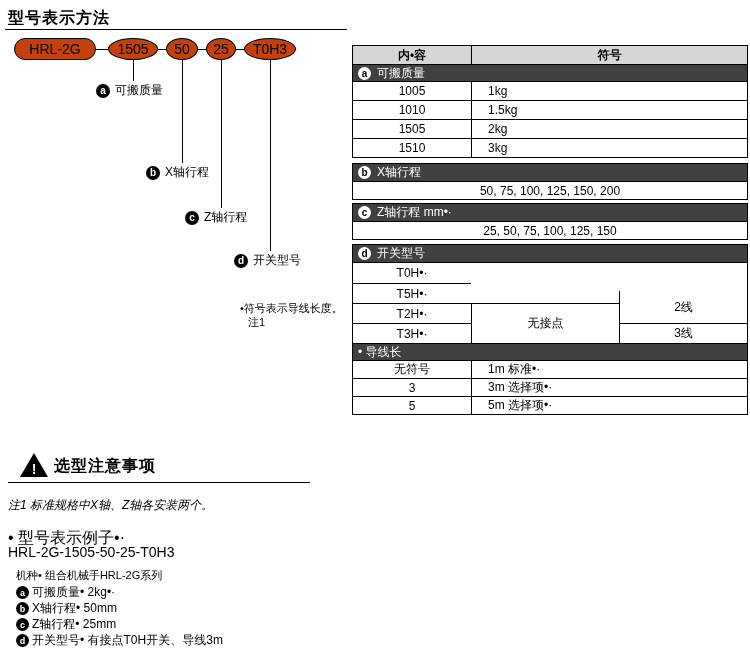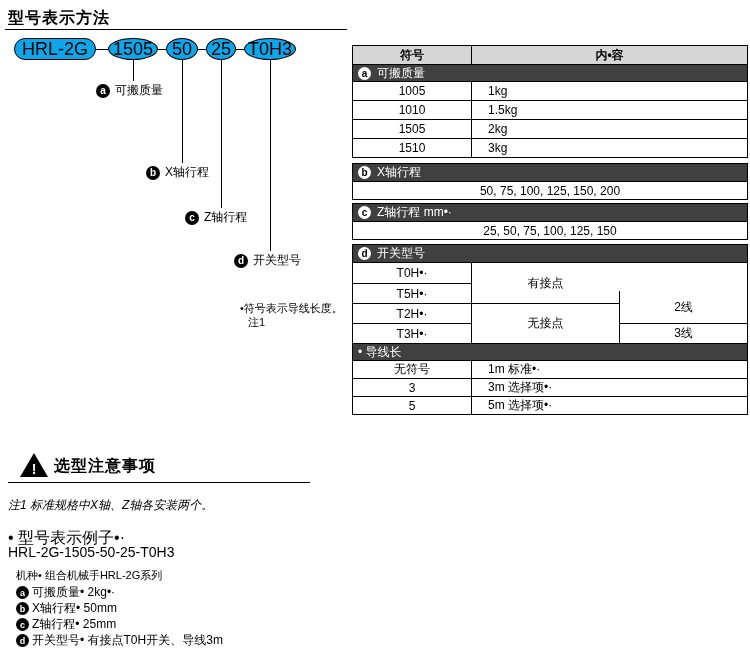--- a/index.html
+++ b/index.html
@@ -9,22 +9,22 @@
     font-family:"Liberation Sans","DejaVu Sans",sans-serif; color:#000;
   }
   .abs { position:absolute; }
 
   
   .page-title { left:8px; top:8px; font-size:16px; font-weight:bold; letter-spacing:1px; }
   .title-rule { left:5px; top:29px; width:342px; border-top:1px solid #000; }
 
   
   .chip {
-    position:absolute; top:38px; height:22px; border:1px solid #000; background:#0ea5e9;
-    display:flex; align-items:center; justify-content:center; font-size:18px;
+    position:absolute; top:38px; height:22px; border:1px solid #000; background:#c2410c;
+    display:flex; align-items:center; justify-content:center; font-size:14px;
   }
   .stadium { border-radius:11px; }
   .ellipse { border-radius:50%; }
   .conn { position:absolute; top:49px; border-top:1px solid #000; height:0; }
   .vline { position:absolute; width:0; border-left:1px solid #000; }
 
   
   .callout { display:flex; align-items:center; gap:5px; font-size:12px; white-space:nowrap; }
   .cb {
     width:14px; height:14px; border-radius:50%; background:#000; color:#fff;
@@ -107,22 +107,22 @@
 </div>
 <div class="abs callout" style="left:234px;top:252px;">
   <span class="cb">d</span>
   <span>开关型号</span>
 </div>
 <div class="abs callout-note" style="left:240px;top:270px;">•符号表示导线长度。</div>
 <div class="abs callout-note" style="left:248px;top:284px;">注1</div>
 
 <div class="abs tbl" style="top:45px;">
   <div class="thead">
+    <div>内•容</div>
     <div>符号</div>
-    <div>内•容</div>
   </div>
   <div class="sechead">
     <span class="cw">a</span>
     <span>可搬质量</span>
   </div>
   <div class="trow">
     <div class="sym">1005</div>
     <div class="val">1kg</div>
   </div>
   <div class="trow">
@@ -158,21 +158,20 @@
 <div class="abs tbl" style="top:244px;">
   <div class="sechead">
     <span class="cw">d</span>
     <span>开关型号</span>
   </div>
   <div class="sgrid">
     <div class="sg" style="grid-column:1;grid-row:1;">T0H•·</div>
     <div class="sg bt" style="grid-column:1;grid-row:2;">T5H•·</div>
     <div class="sg bt" style="grid-column:1;grid-row:3;">T2H•·</div>
     <div class="sg bt" style="grid-column:1;grid-row:4;">T3H•·</div>
-    <div class="sg bl" style="grid-column:2;grid-row:1/3;">有接点</div>
     <div class="sg bl bt" style="grid-column:2;grid-row:3/5;">无接点</div>
     <div class="sg bl" style="grid-column:3;grid-row:1/4;margin-top:28px;">2线</div>
     <div class="sg bl bt" style="grid-column:3;grid-row:4;">3线</div>
   </div>
   <div class="sechead bt">
     <span>• 导线长</span>
   </div>
   <div class="trow short">
     <div class="sym">无符号</div>
     <div class="val">1m 标准•·</div>

